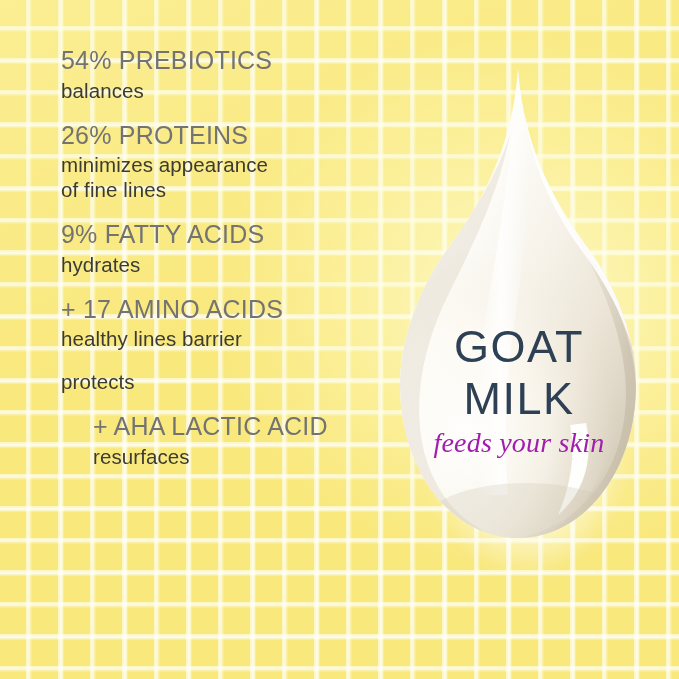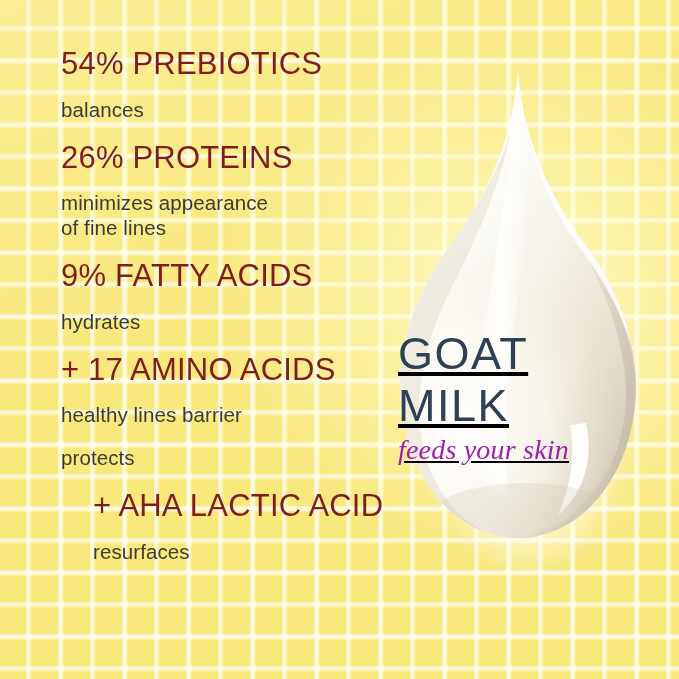--- a/index.html
+++ b/index.html
@@ -73,34 +73,34 @@
   .ingredients {
     position: absolute;
     left: 61px;
     top: 46px;
     width: 330px;
     z-index: 5;
   }
   .ing-block { margin-bottom: 18px; }
   .ing-block:last-child { margin-bottom: 0; padding-left: 32px; }
   .ing-title {
-    color: #7f1d1d;
-    font-size: 31px;
+    color: #737373;
+    font-size: 25px;
     line-height: 1.18;
     font-weight: 400;
     letter-spacing: 0.2px;
     white-space: pre-line;
   }
   .ing-sub {
     color: #3b3b33;
     font-size: 20.5px;
     line-height: 1.22;
     font-weight: 400;
     letter-spacing: 0.1px;
-    margin-top: 14px;
+    margin-top: 2px;
     white-space: pre-line;
   }
 
   
   .droplet-wrap {
     position: absolute;
     left: 380px;
     top: 55px;
     width: 280px;
     height: 500px;
@@ -123,24 +123,24 @@
     left: 0;
     top: 0;
     width: 280px;
     height: 500px;
   }
 
   
   .drop-label {
     position: absolute;
     left: 398px;
-    top: 332px;
+    top: 325px;
     width: 242px;
+    text-align: center;
     z-index: 6;
-    text-decoration: underline;
   }
   .label-goat, .label-milk {
     color: #2e4054;
     font-family: "Liberation Sans", sans-serif;
     font-size: 45px;
     line-height: 0.98;
     font-weight: 400;
     letter-spacing: 1.5px;
   }
   .label-milk { margin-top: 8px; }

